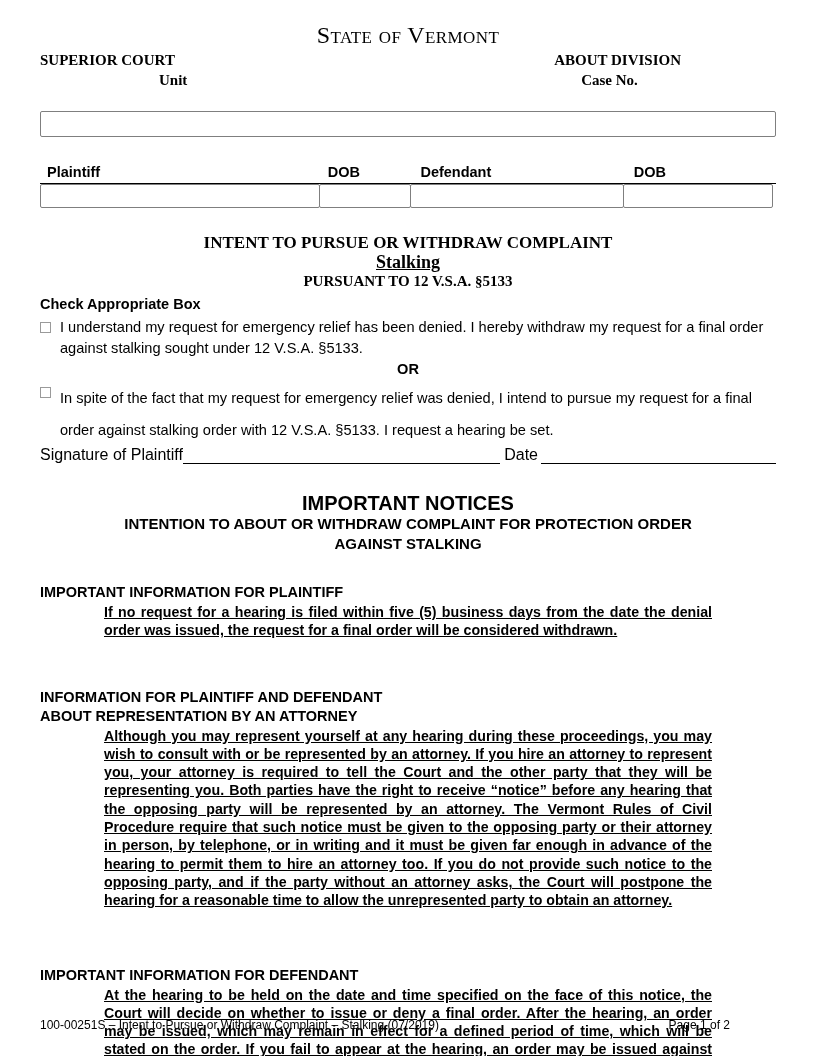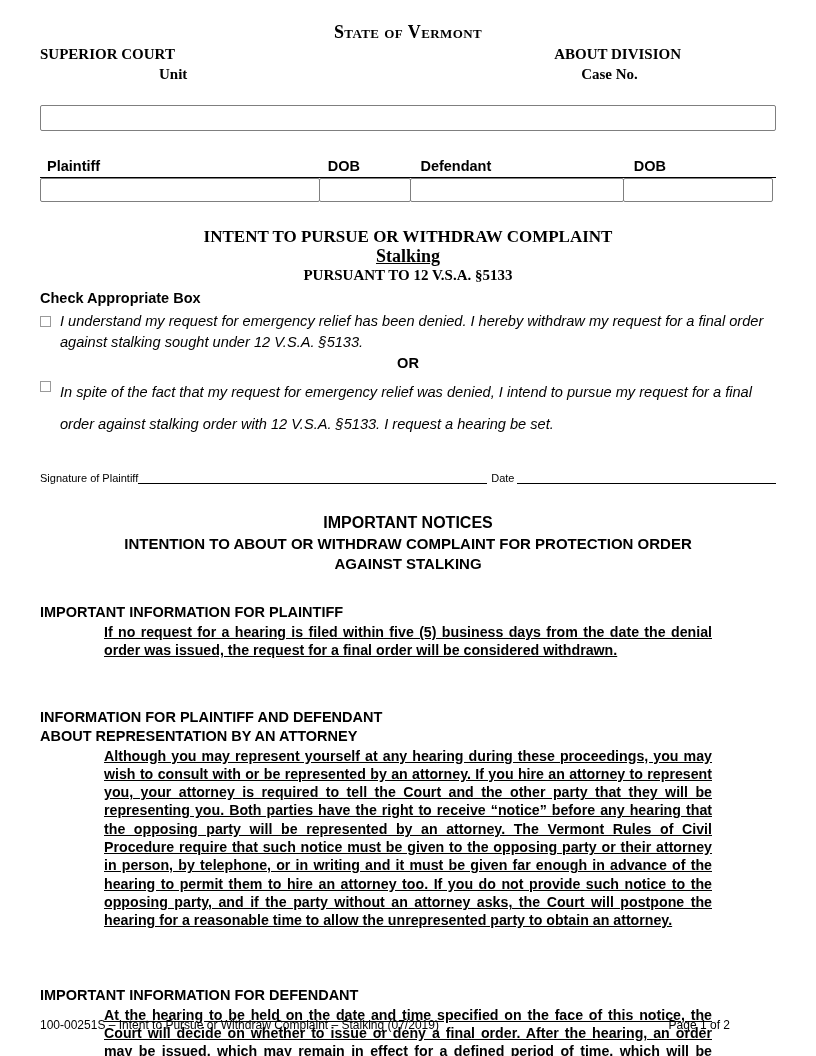--- a/index.html
+++ b/index.html
@@ -5,21 +5,21 @@
   * { margin:0; padding:0; box-sizing:border-box; }
   html,body { background:#ffffff; }
   .page {
     width:816px; height:1056px; position:relative; background:#fff;
     font-family:"Liberation Sans", sans-serif; color:#000;
     padding:22px 40px 0 40px; overflow:hidden;
   }
   .serif { font-family:"Liberation Serif", serif; }
 
   
-  .hdr-state { text-align:center; font-weight:bold; font-variant:small-caps; font-size:18px; letter-spacing:.4px; }
+  .hdr-state { text-align:center; font-weight:normal; font-variant:small-caps; font-size:24px; letter-spacing:.4px; }
   .hdr-row { display:flex; justify-content:space-between; font-weight:bold; font-size:15px; margin-top:3px; }
   .hdr-right { margin-right:95px; }
   .unit-label { padding-left:119px; margin-top:3px; }
   .caseno-label { padding-left:27px; margin-top:3px; }
 
   input.fld {
     border:1px solid #7f7f7f; border-radius:2px; background:#fff;
     font:14px "Liberation Sans", sans-serif; padding:0 6px; outline:none;
   }
   .court-box { display:block; width:100%; height:26px; margin-top:22px; }
@@ -34,37 +34,37 @@
   .pt-row input + input { margin-left:-1px; }
 
   
   .title-block { text-align:center; margin-top:13px; font-weight:bold; }
   .title1 { font-size:17px; line-height:21px;margin-top:24px; }
   .title2 { font-size:18px; line-height:19px;text-decoration:underline; }
   .title3 { font-size:15px; line-height:19px; }
 
   
   .check-instruction { font-weight:bold; font-size:14.5px; margin-top:5px; }
-  .opt { display:flex; gap:9px; margin-top:5px; font-size:14.6px;font-style:italic; }
+  .opt { display:flex; gap:9px; margin-top:5px; font-size:14.6px; }
   .cb { flex:0 0 auto; width:11px; height:11px; border:1px solid #9a9a9a; margin-top:5px; background:#fff; cursor:pointer; }
   .opt-text { flex:1; line-height:21px; }
   .opt2 .opt-text { line-height:32px; }
   .or-sep { text-align:center; font-weight:bold; font-size:14.6px; margin-top:2px; }
 
   
-  .sig-row { display:flex; align-items:flex-end; margin-top:26px; font-size:11px; }
+  .sig-row { display:flex; align-items:flex-end; font-size:16px; }
   .sig-row .lbl { white-space:nowrap; }
   .line { border-bottom:1.4px solid #000; height:18px; }
   .sig-line { flex:1.35; }
   .date-lbl { margin:0 3px 0 4px; }
   .date-line { flex:1; }
 
   
   .notices { margin-top:28px; text-align:center; font-weight:bold; }
-  .notice-title { font-size:16px; line-height:22px; }
+  .notice-title { font-size:20px; line-height:22px; }
   .notice-sub { font-size:15px; line-height:20px; }
   .sec { margin-top:48px; }
   .sec-a { margin-top:29px; }
   .sec-c { margin-top:56px; }
   .sec-head { font-weight:bold; font-size:14.5px; line-height:19px; }
   .sec-body { margin:1px 64px 0 64px; font-weight:bold; font-size:14.2px; line-height:18.3px; text-align:justify;text-decoration:underline; }
 
   
   .footer { position:absolute; left:40px; right:40px; bottom:24px; display:flex; justify-content:space-between; font-size:12px;gap:46px; }
   .footer .right { padding-right:46px; }

